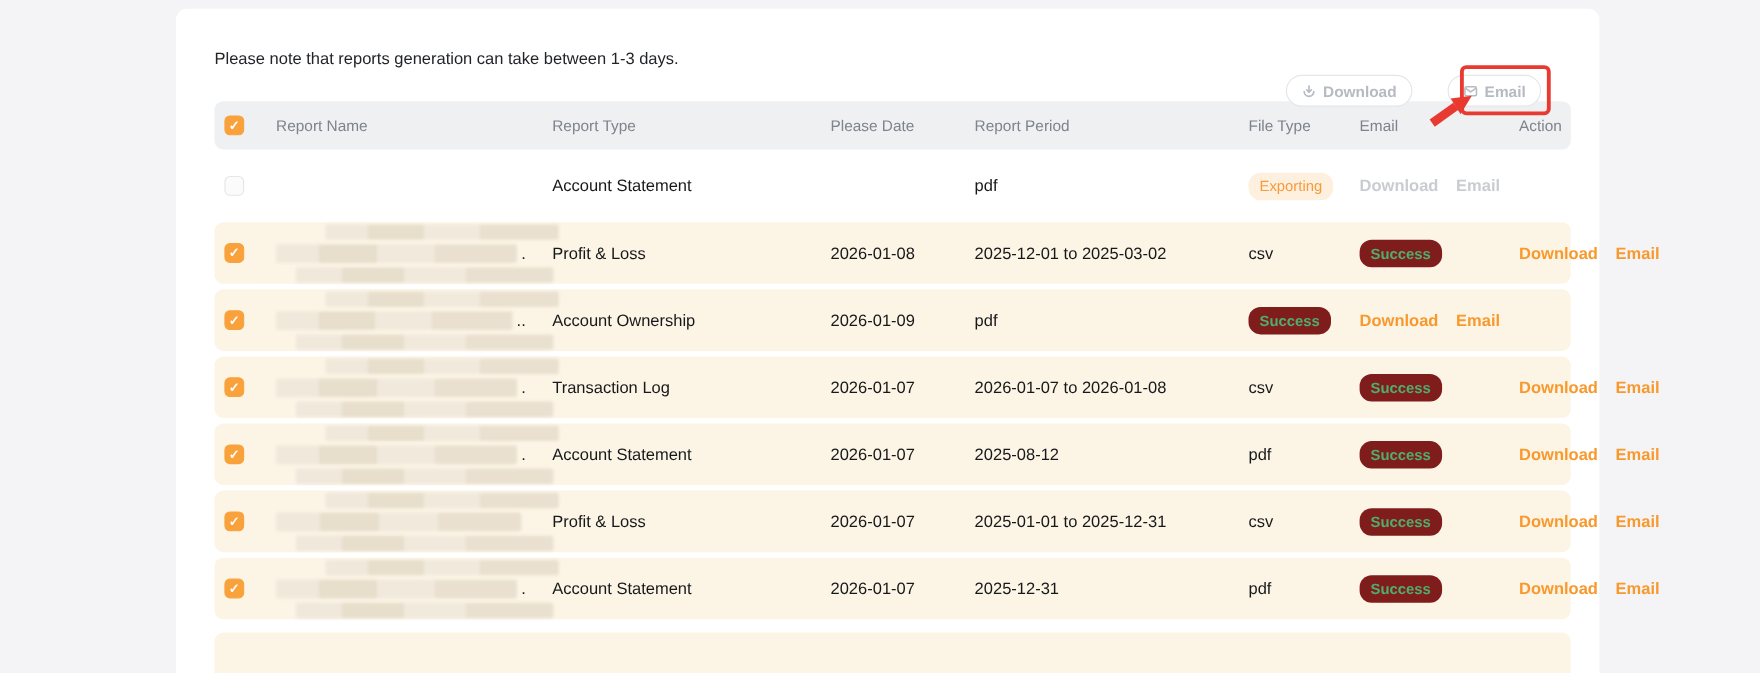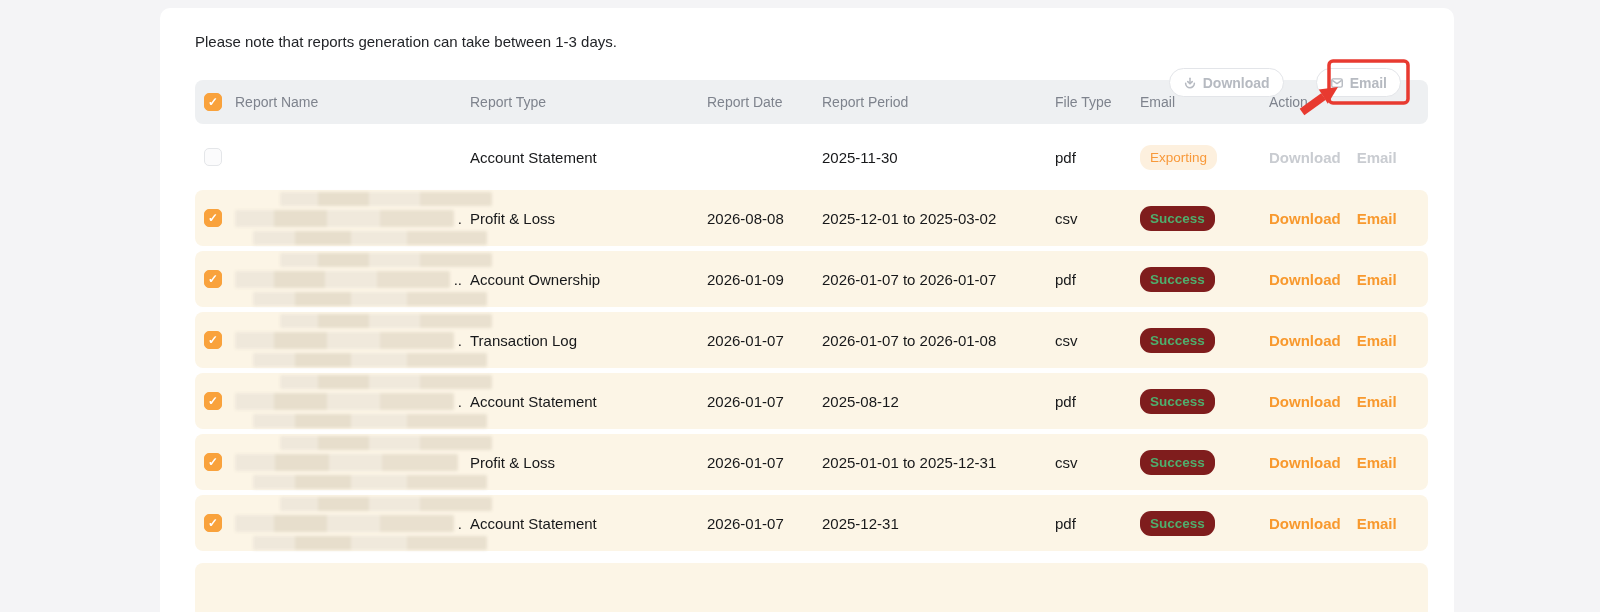--- a/index.html
+++ b/index.html
@@ -1,34 +1,34 @@
 <!DOCTYPE html>
 <html><head>
 <meta charset="utf-8">
 <style>
   * { margin:0; padding:0; box-sizing:border-box; }
   html,body { width:1600px; height:612px; overflow:hidden;
     background:#f4f4f6; font-family:"Liberation Sans", sans-serif; }
   .card { position:absolute; left:160px; top:8px; width:1294px; height:660px;
     background:#ffffff; border-radius:10px; padding:24px 26px 0 35px; }
   h1.title { font-size:21px; font-weight:700; color:#17181a; line-height:26px; letter-spacing:.2px; }
-  p.subtitle { font-size:15px; line-height:20px; color:#222428; }
+  p.subtitle { margin-top:12px; font-size:15px; line-height:20px; color:#222428; }
 
   
   .toolbar { position:absolute; top:60px; right:53px; display:flex; gap:32px; }
   .btn { display:inline-flex; align-items:center; gap:6px; height:29px; padding:0 13px;
     background:#fff; border:1px solid #e3e5e9; border-radius:15px;
     color:#b6bac1; font-size:14px; font-weight:700; font-family:inherit; cursor:pointer; }
   .btn svg { display:block; }
 
   
   .table { margin-top:28px; width:1233px; }
   .thead, .row { display:grid;
     grid-template-columns:40px 235px 237px 115px 233px 85px 129px 1fr;
-    align-items:center; border-radius:8px; }
+    align-items:center; border-radius:8px;gap:16px; }
   .thead { height:44px; background:#eef0f2; color:#7e838d; font-size:14px; }
   .row { height:56px; margin-top:5px; background:#ffffff; color:#17181a; font-size:15px; }
   .row.checked { background:#fcf5e6; }
   .row.sliver { margin-top:12px; }
   .cell { padding-right:8px; }
   .c-check { display:flex; justify-content:flex-start; padding-left:9px; }
 
   .checkbox { width:18px; height:18px; border-radius:5px; background:#fbfbfc;
     border:1.5px solid #e4e6e9; display:flex; align-items:center; justify-content:center; cursor:pointer; }
   .checkbox.on { background:#f9a23c; border-color:#f9a23c; }
@@ -83,21 +83,21 @@
     </button>
   </div>
 
   <div class="table">
     <div class="thead">
       <div class="cell c-check">
           <span class="checkbox on"></span>
         </div>
       <div class="cell">Report Name</div>
       <div class="cell">Report Type</div>
-      <div class="cell">Report Date</div>
+      <div class="cell">Please Date</div>
       <div class="cell">Report Period</div>
       <div class="cell">File Type</div>
       <div class="cell">Email</div>
       <div class="cell">Action</div>
     </div>
     <div id="table-body">
         <div class="row">
     <div class="cell c-check">
             <span class="checkbox"></span>
           </div>
@@ -106,21 +106,20 @@
         <i class="b1"></i>
         <div class="midline">
                 <i class="b2"></i>
                 <span class="suffix"></span>
               </div>
         <i class="b3"></i>
       </div>
     </div>
     <div class="cell">Account Statement</div>
     <div class="cell"></div>
-    <div class="cell">2025-11-30</div>
     <div class="cell">pdf</div>
     <div class="cell">
       <span class="badge warn">Exporting</span>
     </div>
     <div class="cell c-action">
       <a class="action-link disabled">Download</a>
       <a class="action-link disabled">Email</a>
     </div>
   </div>
         <div class="row checked">
@@ -131,21 +130,21 @@
       <div class="redacted">
         <i class="b1"></i>
         <div class="midline">
                 <i class="b2"></i>
                 <span class="suffix">.</span>
               </div>
         <i class="b3"></i>
       </div>
     </div>
     <div class="cell">Profit &amp; Loss</div>
-    <div class="cell">2026-08-08</div>
+    <div class="cell">2026-01-08</div>
     <div class="cell">2025-12-01 to 2025-03-02</div>
     <div class="cell">csv</div>
     <div class="cell">
       <span class="badge ok">Success</span>
     </div>
     <div class="cell c-action">
       <a class="action-link enabled">Download</a>
       <a class="action-link enabled">Email</a>
     </div>
   </div>
@@ -158,21 +157,20 @@
         <i class="b1"></i>
         <div class="midline">
                 <i class="b2"></i>
                 <span class="suffix">..</span>
               </div>
         <i class="b3"></i>
       </div>
     </div>
     <div class="cell">Account Ownership</div>
     <div class="cell">2026-01-09</div>
-    <div class="cell">2026-01-07 to 2026-01-07</div>
     <div class="cell">pdf</div>
     <div class="cell">
       <span class="badge ok">Success</span>
     </div>
     <div class="cell c-action">
       <a class="action-link enabled">Download</a>
       <a class="action-link enabled">Email</a>
     </div>
   </div>
         <div class="row checked">

